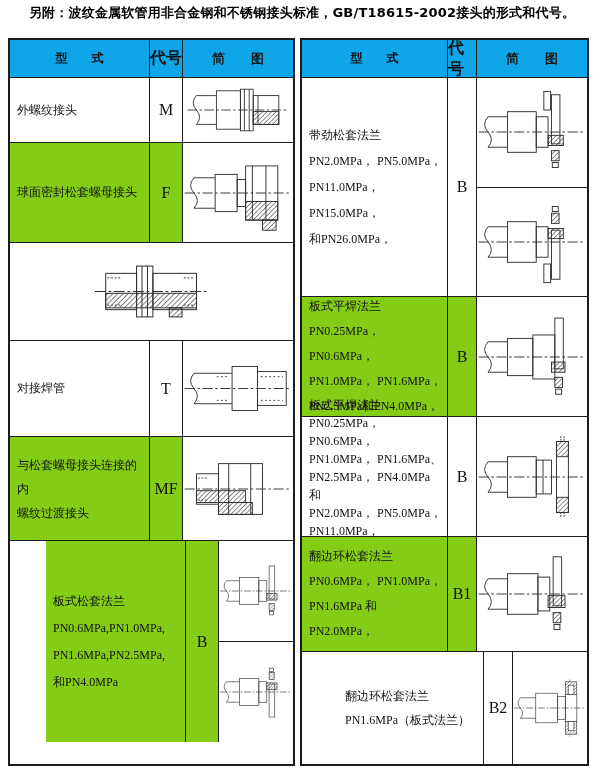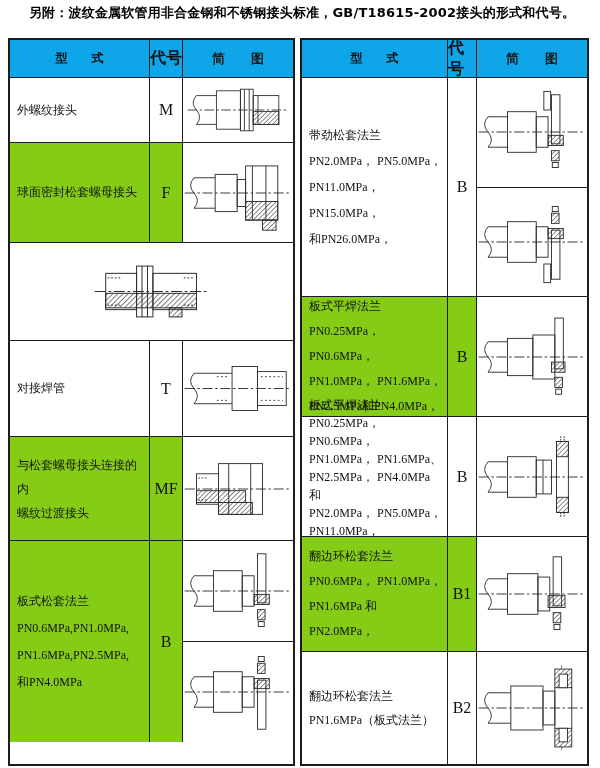--- a/index.html
+++ b/index.html
@@ -11,21 +11,21 @@
     font-family: "DejaVu Sans", sans-serif; font-weight: bold;
     font-size: 13px; color: #000; letter-spacing: 0.2px; text-align: center;
   }
 
   .tables { position: absolute; left: 8px; top: 38px; display: flex; gap: 5px; }
   .tbl { border: 2px solid #1c1c1c; background: #fff; }
   .tbl.left  { width: 287px; }
   .tbl.right { width: 289px; }
 
   .row { display: flex; border-bottom: 1px solid #1c1c1c; }
-  .row:last-child { border-bottom: none; }
+  .row:last-child { border-bottom: none; padding-left: 36px; }
 
   .cell { border-right: 1px solid #1c1c1c; display: flex; align-items: center; background: #fff; }
   .cell:last-child { border-right: none; }
 
   .left  .type { width: 140px; }
   .left  .code { width: 33px; }
   .right .type { width: 146px; }
   .right .code { width: 29px; }
 
   .type { padding: 4px 3px 4px 7px; font-size: 12px; color: #111; }

